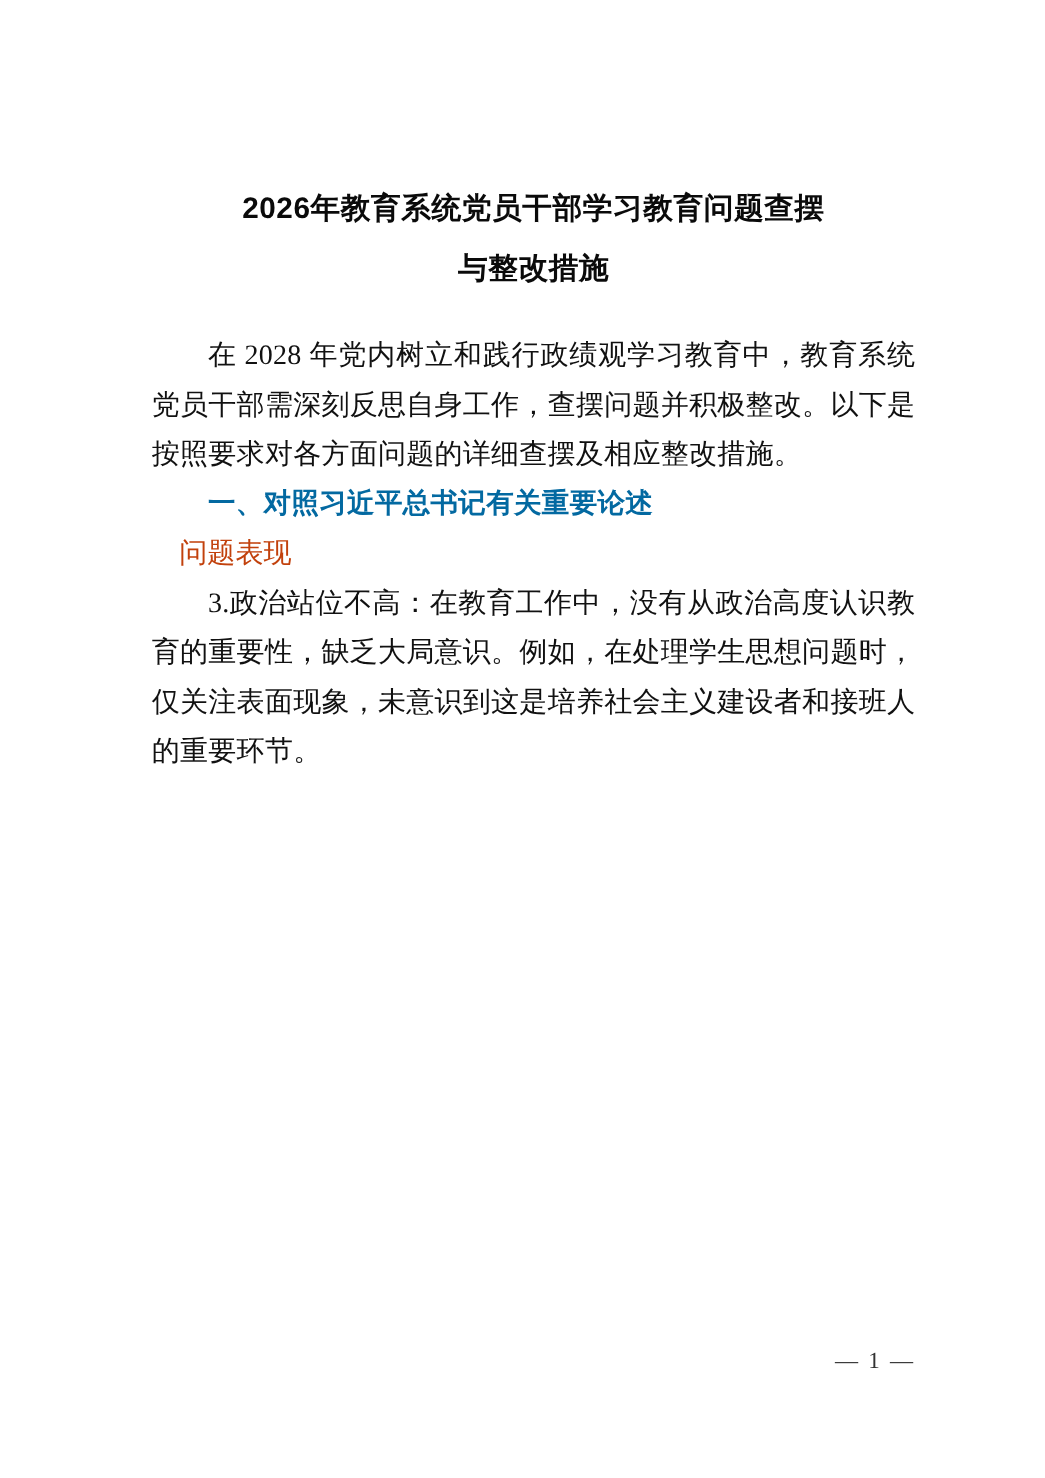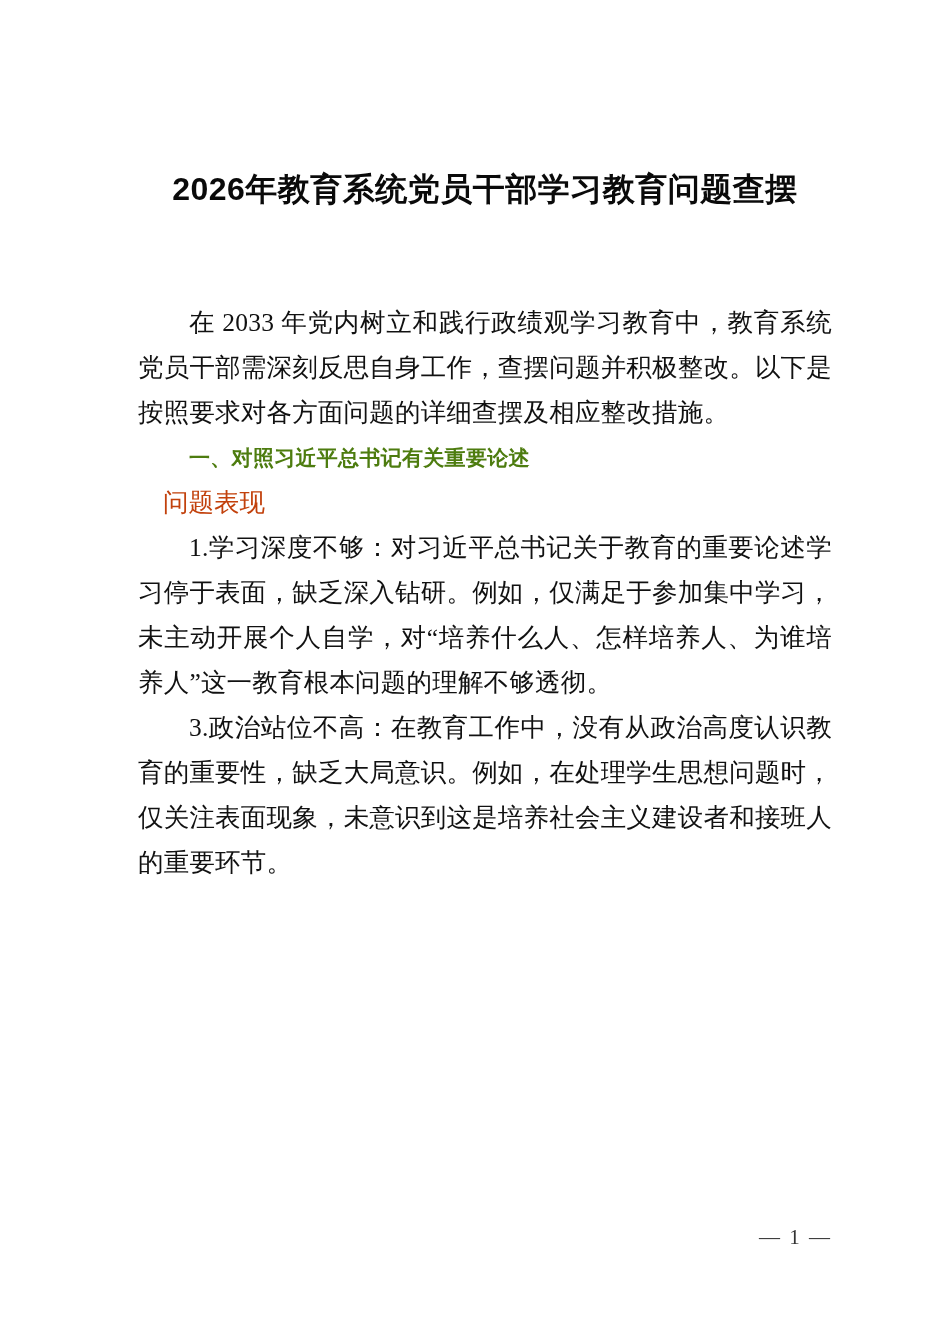--- a/index.html
+++ b/index.html
@@ -21,21 +21,21 @@
 
   
   .doc-title {
     position: absolute;
     left: 138px;
     top: 162px;
     width: 694px;
     text-align: center;
     font-family: "Liberation Sans", "DejaVu Sans", sans-serif;
     font-weight: bold;
-    font-size: 32px;
+    font-size: 27px;
     line-height: 55px;
     letter-spacing: 0.5px;
     color: #0a0a0a;
   }
 
   
   .body-area {
     position: absolute;
     left: 138px;
     top: 300px;
@@ -50,25 +50,25 @@
     text-justify: inter-ideograph;
     text-indent: 51px;
     margin: 0;
     color: #111111;
     letter-spacing: 0.2px;
   }
 
   .section-heading {
     font-family: "Liberation Sans", "DejaVu Sans", sans-serif;
     font-weight: bold;
-    font-size: 21px;
+    font-size: 25px;
     line-height: 45px;
     text-indent: 51px;
     margin: 0;
-    color: #4d7c0f;
+    color: #0369a1;
     letter-spacing: 0.3px;
   }
 
   .sub-label {
     font-family: "Liberation Serif", "DejaVu Serif", serif;
     font-size: 25.5px;
     line-height: 45px;
     text-indent: 25px;
     margin: 0;
     color: #c2410c;
@@ -89,31 +89,31 @@
     padding-right: 4px;
   }
 </style>
 </head>
 <body>
 
 <div class="page">
 
   <div class="doc-title">
     <div>2026年教育系统党员干部学习教育问题查摆</div>
+    <div>与整改措施</div>
   </div>
 
   <div class="body-area">
 
-    <p class="para">在 2033 年党内树立和践行政绩观学习教育中，教育系统党员干部需深刻反思自身工作，查摆问题并积极整改。以下是按照要求对各方面问题的详细查摆及相应整改措施。</p>
+    <p class="para">在 2028 年党内树立和践行政绩观学习教育中，教育系统党员干部需深刻反思自身工作，查摆问题并积极整改。以下是按照要求对各方面问题的详细查摆及相应整改措施。</p>
 
     <p class="section-heading">一、对照习近平总书记有关重要论述</p>
 
     <p class="sub-label">问题表现</p>
 
-    <p class="para">1.学习深度不够：对习近平总书记关于教育的重要论述学习停于表面，缺乏深入钻研。例如，仅满足于参加集中学习，未主动开展个人自学，对“培养什么人、怎样培养人、为谁培养人”这一教育根本问题的理解不够透彻。</p>
     <p class="para">3.政治站位不高：在教育工作中，没有从政治高度认识教育的重要性，缺乏大局意识。例如，在处理学生思想问题时，仅关注表面现象，未意识到这是培养社会主义建设者和接班人的重要环节。</p>
 
 
 
   </div>
 
   <div class="page-footer">— 1 —</div>
 
 </div>
 

